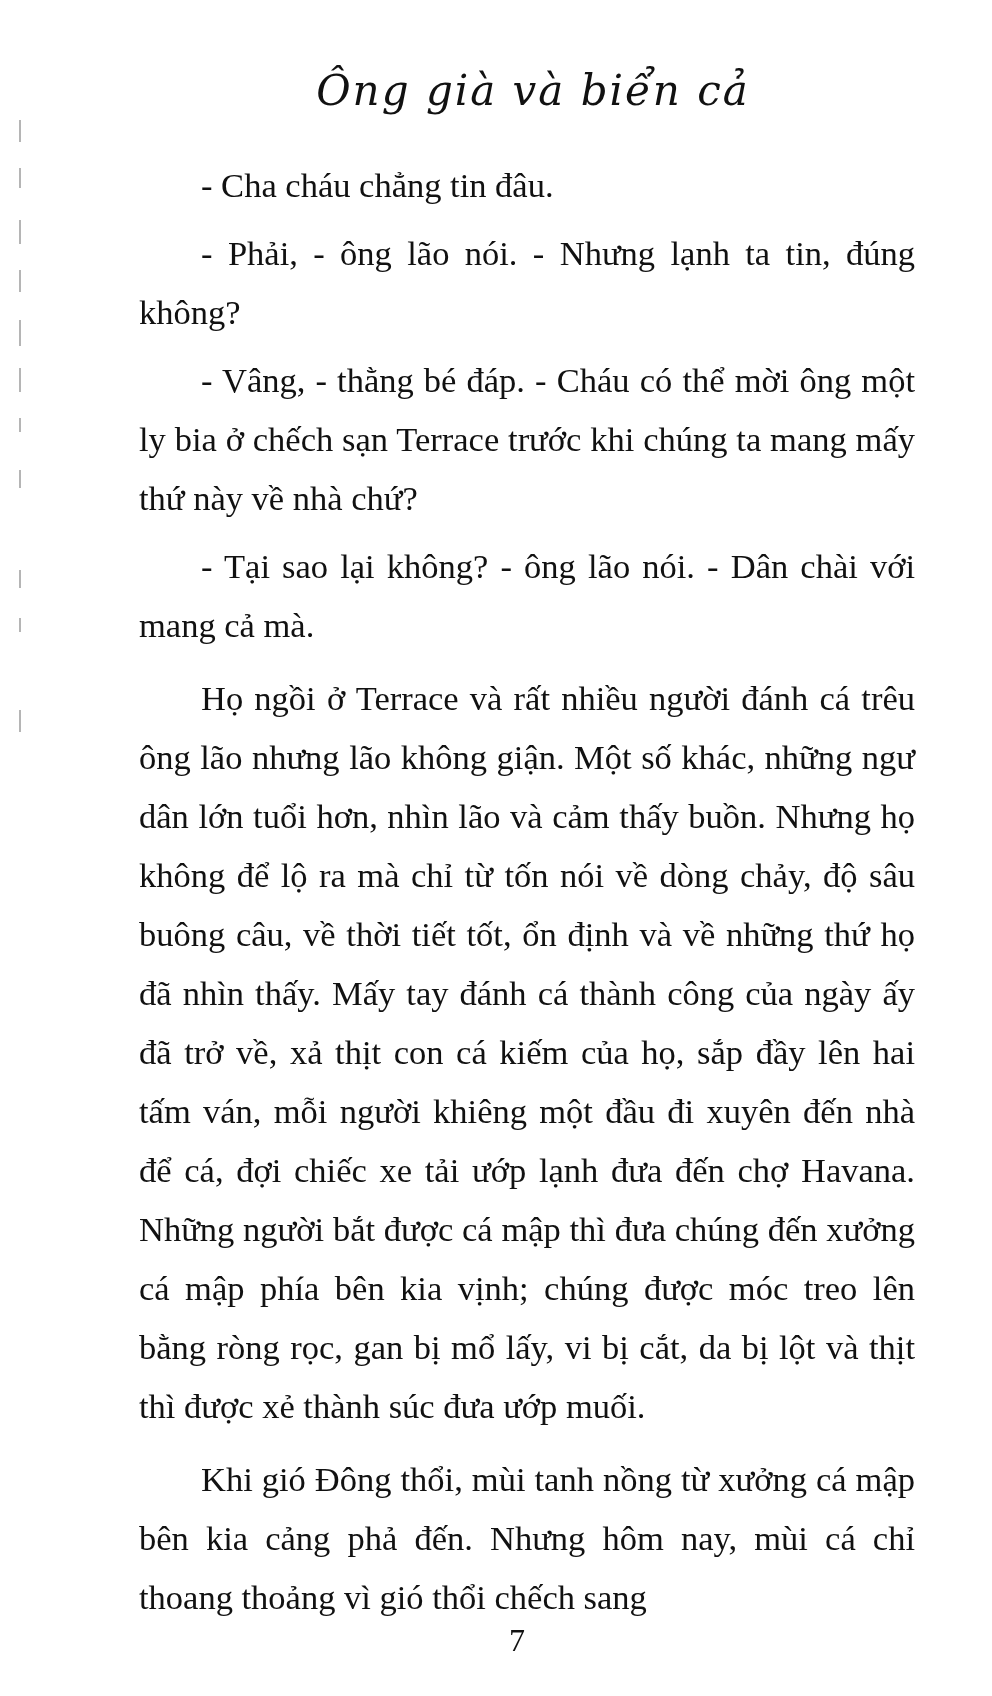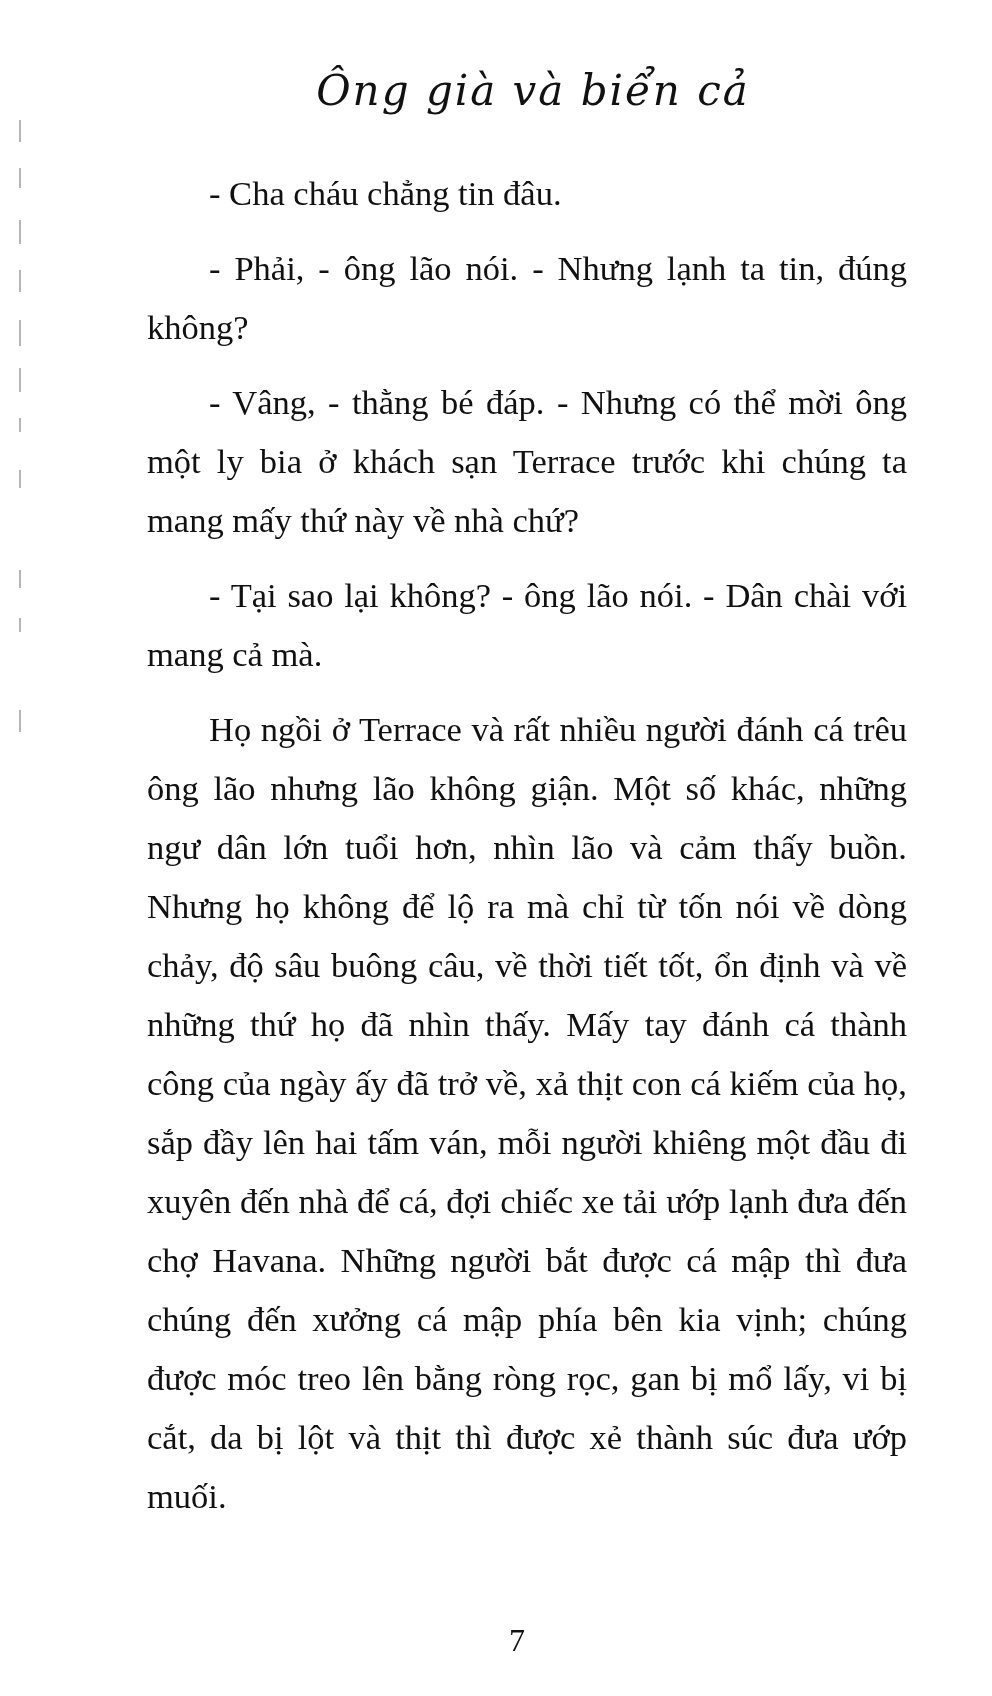--- a/index.html
+++ b/index.html
@@ -38,21 +38,21 @@
     .text-block {
       position: absolute;
       left: 114px;
       top: 148px;
       width: 792px;
       font-size: 34.5px;
       line-height: 59px;
       text-align: justify;
     }
     .para {
-      margin: 16px;
+      margin: 8px;
       text-indent: 62px;
     }
     .para.spaced {
       margin-top: 9px;
     }
     .para.gap {
       margin-top: 14px;
     }
     .page-number {
       position: absolute;
@@ -95,19 +95,20 @@
     <div class="edge-mark" style="top:450px;height:18px;"></div>
     <div class="edge-mark" style="top:498px;height:14px;"></div>
     <div class="edge-mark" style="top:590px;height:22px;"></div>
   </div>
 
   <div class="running-head">Ông già và biển cả</div>
 
   <div class="text-block">
     <p class="para">- Cha cháu chẳng tin đâu.</p>
     <p class="para spaced">- Phải, - ông lão nói. - Nhưng lạnh ta tin, đúng không?</p>
-    <p class="para spaced">- Vâng, - thằng bé đáp. - Nhưng có thể mời ông một ly bia ở khách sạn Terrace trước khi chúng ta mang mấy thứ này về nhà chứ?</p>
+    <p class="para spaced">- Vâng, - thằng bé đáp. - Cháu có thể mời ông một ly bia ở chếch sạn Terrace trước khi chúng ta mang mấy thứ này về nhà chứ?</p>
     <p class="para spaced">- Tại sao lại không? - ông lão nói. - Dân chài với mang cả mà.</p>
     <p class="para gap">Họ ngồi ở Terrace và rất nhiều người đánh cá trêu ông lão nhưng lão không giận. Một số khác, những ngư dân lớn tuổi hơn, nhìn lão và cảm thấy buồn. Nhưng họ không để lộ ra mà chỉ từ tốn nói về dòng chảy, độ sâu buông câu, về thời tiết tốt, ổn định và về những thứ họ đã nhìn thấy. Mấy tay đánh cá thành công của ngày ấy đã trở về, xả thịt con cá kiếm của họ, sắp đầy lên hai tấm ván, mỗi người khiêng một đầu đi xuyên đến nhà để cá, đợi chiếc xe tải ướp lạnh đưa đến chợ Havana. Những người bắt được cá mập thì đưa chúng đến xưởng cá mập phía bên kia vịnh; chúng được móc treo lên bằng ròng rọc, gan bị mổ lấy, vi bị cắt, da bị lột và thịt thì được xẻ thành súc đưa ướp muối.</p>
+    <p class="para gap">Khi gió Đông thổi, mùi tanh nồng từ xưởng cá mập bên kia cảng phả đến. Nhưng hôm nay, mùi cá chỉ thoang thoảng vì gió thổi chếch sang</p>
   </div>
 
   <div class="page-number">7</div>
 </div>
 
 </body></html>

